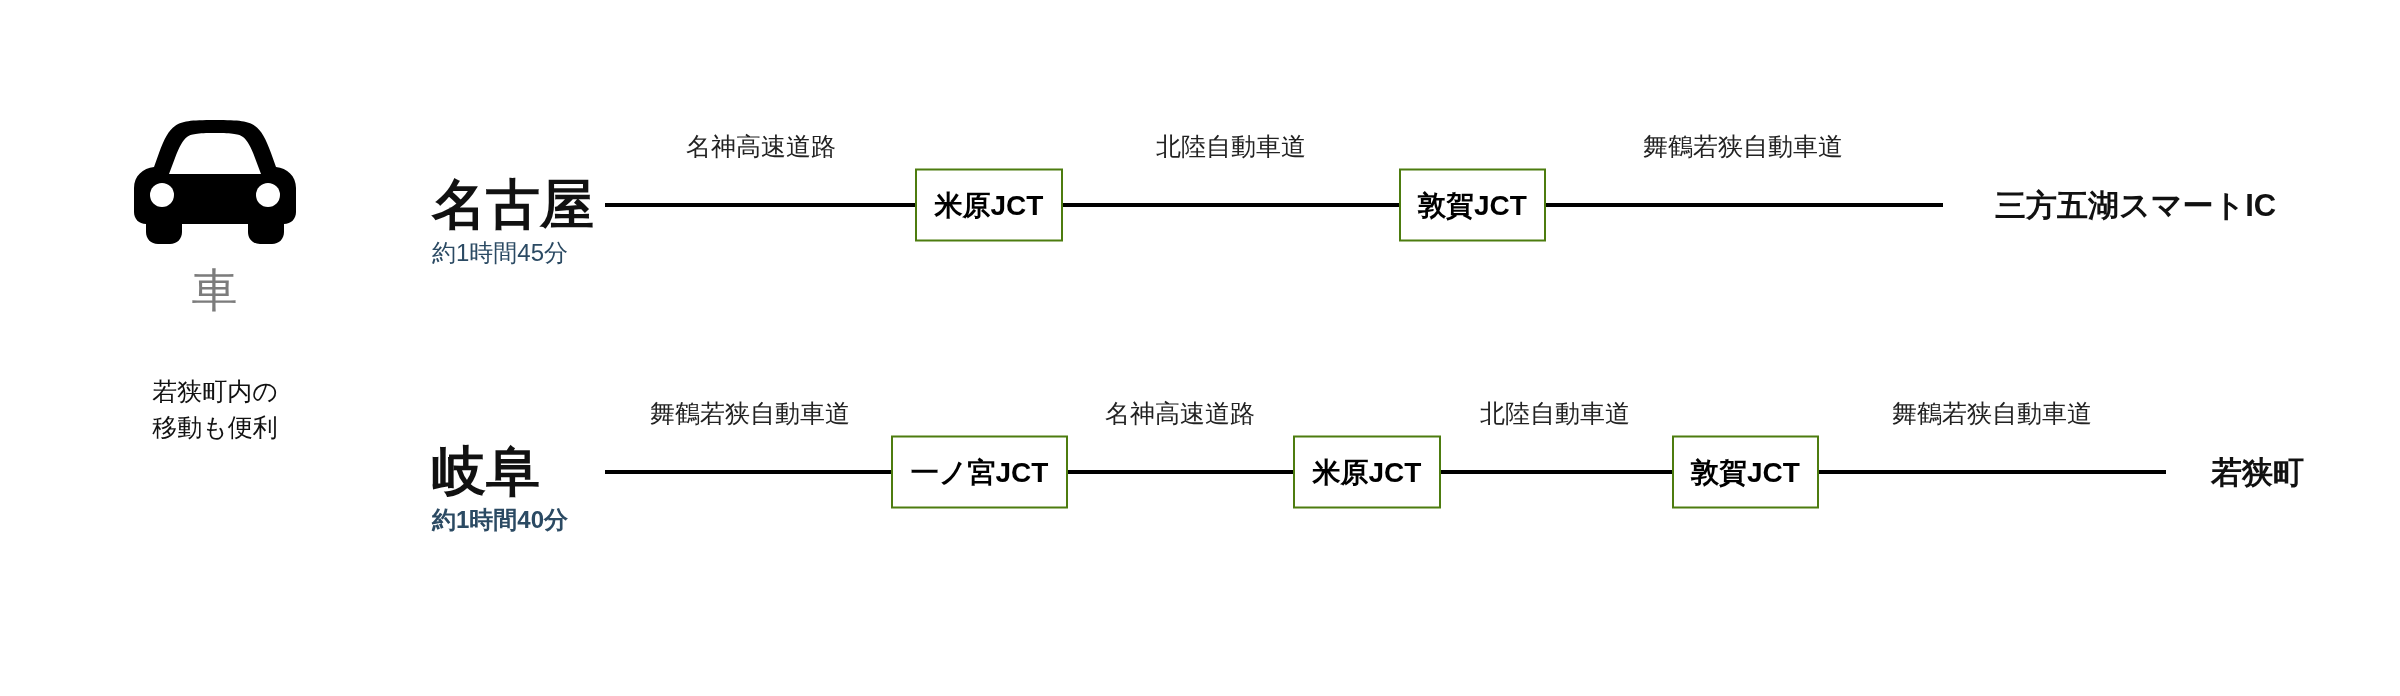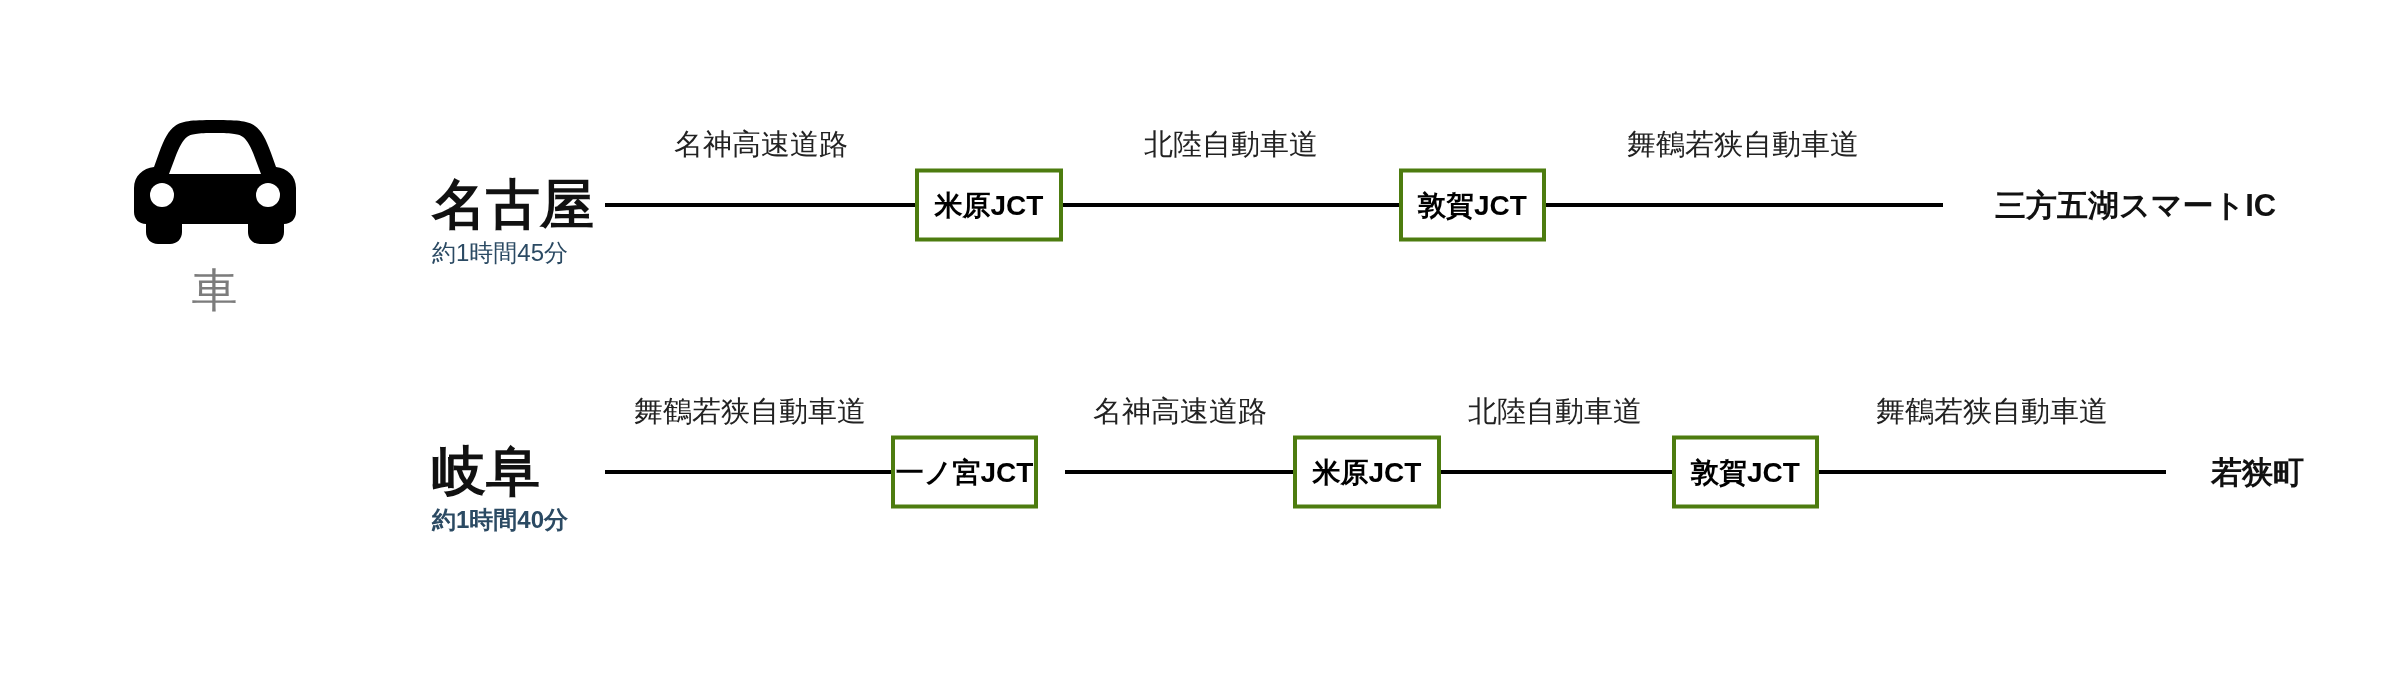--- a/index.html
+++ b/index.html
@@ -93,40 +93,40 @@
     font-size: 24px;
     line-height: 1;
     color: #2b4a63;
     white-space: nowrap;
   }
 
   
   .node {
     position: absolute;
     box-sizing: border-box;
-    border: 4px solid #4d7c0f;
+    border: 2px solid #4d7c0f;
     background: #ffffff;
     height: 73px;
     display: flex;
     align-items: center;
     justify-content: center;
     transform: translateY(-50%);
   }
   .node span {
     font-size: 28px;
     font-weight: bold;
     line-height: 1;
     white-space: nowrap;
     color: #000000;
   }
 
   
   .hwy {
     position: absolute;
-    font-size: 29px;
+    font-size: 25px;
     line-height: 1;
     color: #222222;
     white-space: nowrap;
     text-align: center;
     transform: translate(-50%, -100%);
     font-weight: 400;
   }
 </style>
 </head>
 <body>
@@ -140,20 +140,24 @@
                C154 119 149 124 142 124 L130 124 C123 124 118 119 118 112 L118 104
                L52 104 L52 112 C52 119 47 124 40 124 L28 124 C21 124 16 119 16 112
                L16 104 C9 104 4 99 4 92 L4 68 C4 56 13 48 24 47 L29 33
                C34 19 39 10 45 6 Z"></path>
       <path fill="#ffffff" d="M57 17 C61 14 67 13 85 13 C103 13 109 14 113 17
                C117 20 121 27 125 38 L131 54 L39 54 L45 38 C49 27 53 20 57 17 Z"></path>
       <circle fill="#ffffff" cx="32" cy="75" r="12"></circle>
       <circle fill="#ffffff" cx="138" cy="75" r="12"></circle>
     </svg>
     <div class="mode-label">車</div>
+    <div class="mode-note">
+      <div>若狭町内の</div>
+      <div>移動も便利</div>
+    </div>
   </div>
 
   <div class="route route-1">
 
     <div class="endpoint origin" style="left:432px;">名古屋</div>
     <div class="duration" style="left:432px; top:36px;">約1時間45分</div>
 
     <div class="seg" style="left:605px;  width:312px;"></div>
     <div class="seg" style="left:1060px; width:341px;"></div>
     <div class="seg" style="left:1543px; width:400px;"></div>
@@ -180,21 +184,21 @@
     <div class="seg" style="left:605px;  width:288px;"></div>
     <div class="seg" style="left:1065px; width:230px;"></div>
     <div class="seg" style="left:1438px; width:236px;"></div>
     <div class="seg" style="left:1816px; width:350px;"></div>
 
     <div class="hwy" style="left:750px;  top:-46px;">舞鶴若狭自動車道</div>
     <div class="hwy" style="left:1180px; top:-46px;">名神高速道路</div>
     <div class="hwy" style="left:1555px; top:-46px;">北陸自動車道</div>
     <div class="hwy" style="left:1992px; top:-46px;">舞鶴若狭自動車道</div>
 
-    <div class="node" style="left:891px;  width:147px;">
+    <div class="node" style="left:891px;  width:177px;">
       <span>一ノ宮JCT</span>
     </div>
     <div class="node" style="left:1293px; width:148px;">
       <span>米原JCT</span>
     </div>
     <div class="node" style="left:1672px; width:147px;">
       <span>敦賀JCT</span>
     </div>
 
     <div class="endpoint dest" style="left:2203px;margin-left:8px;">若狭町</div>

